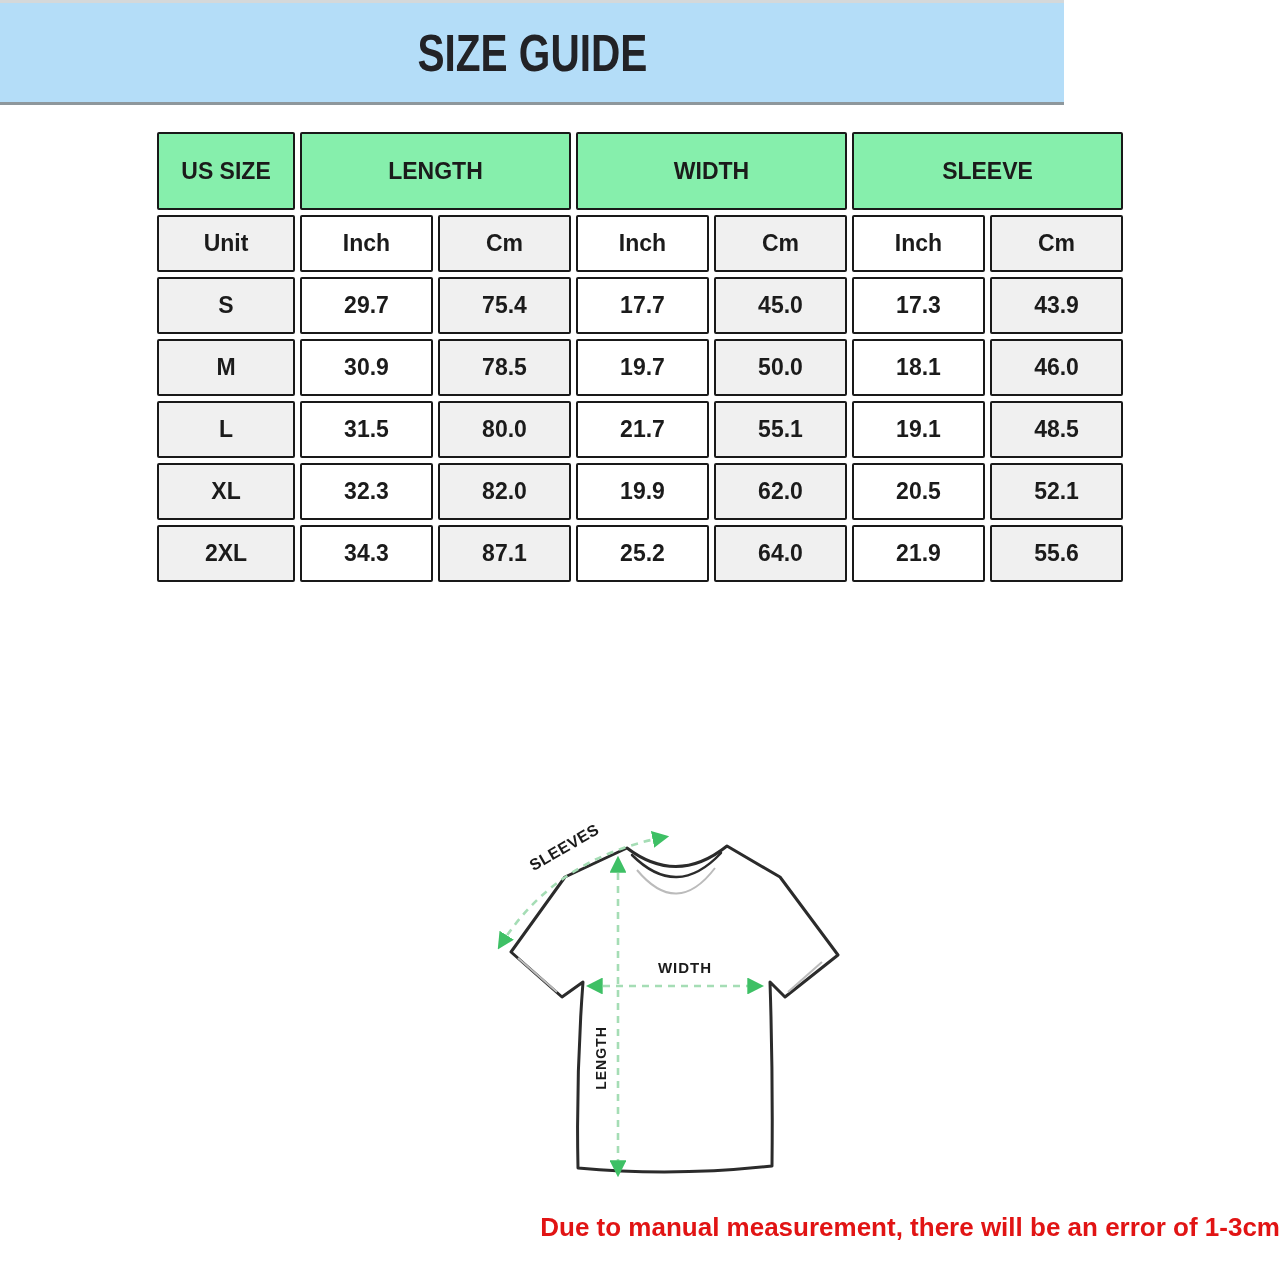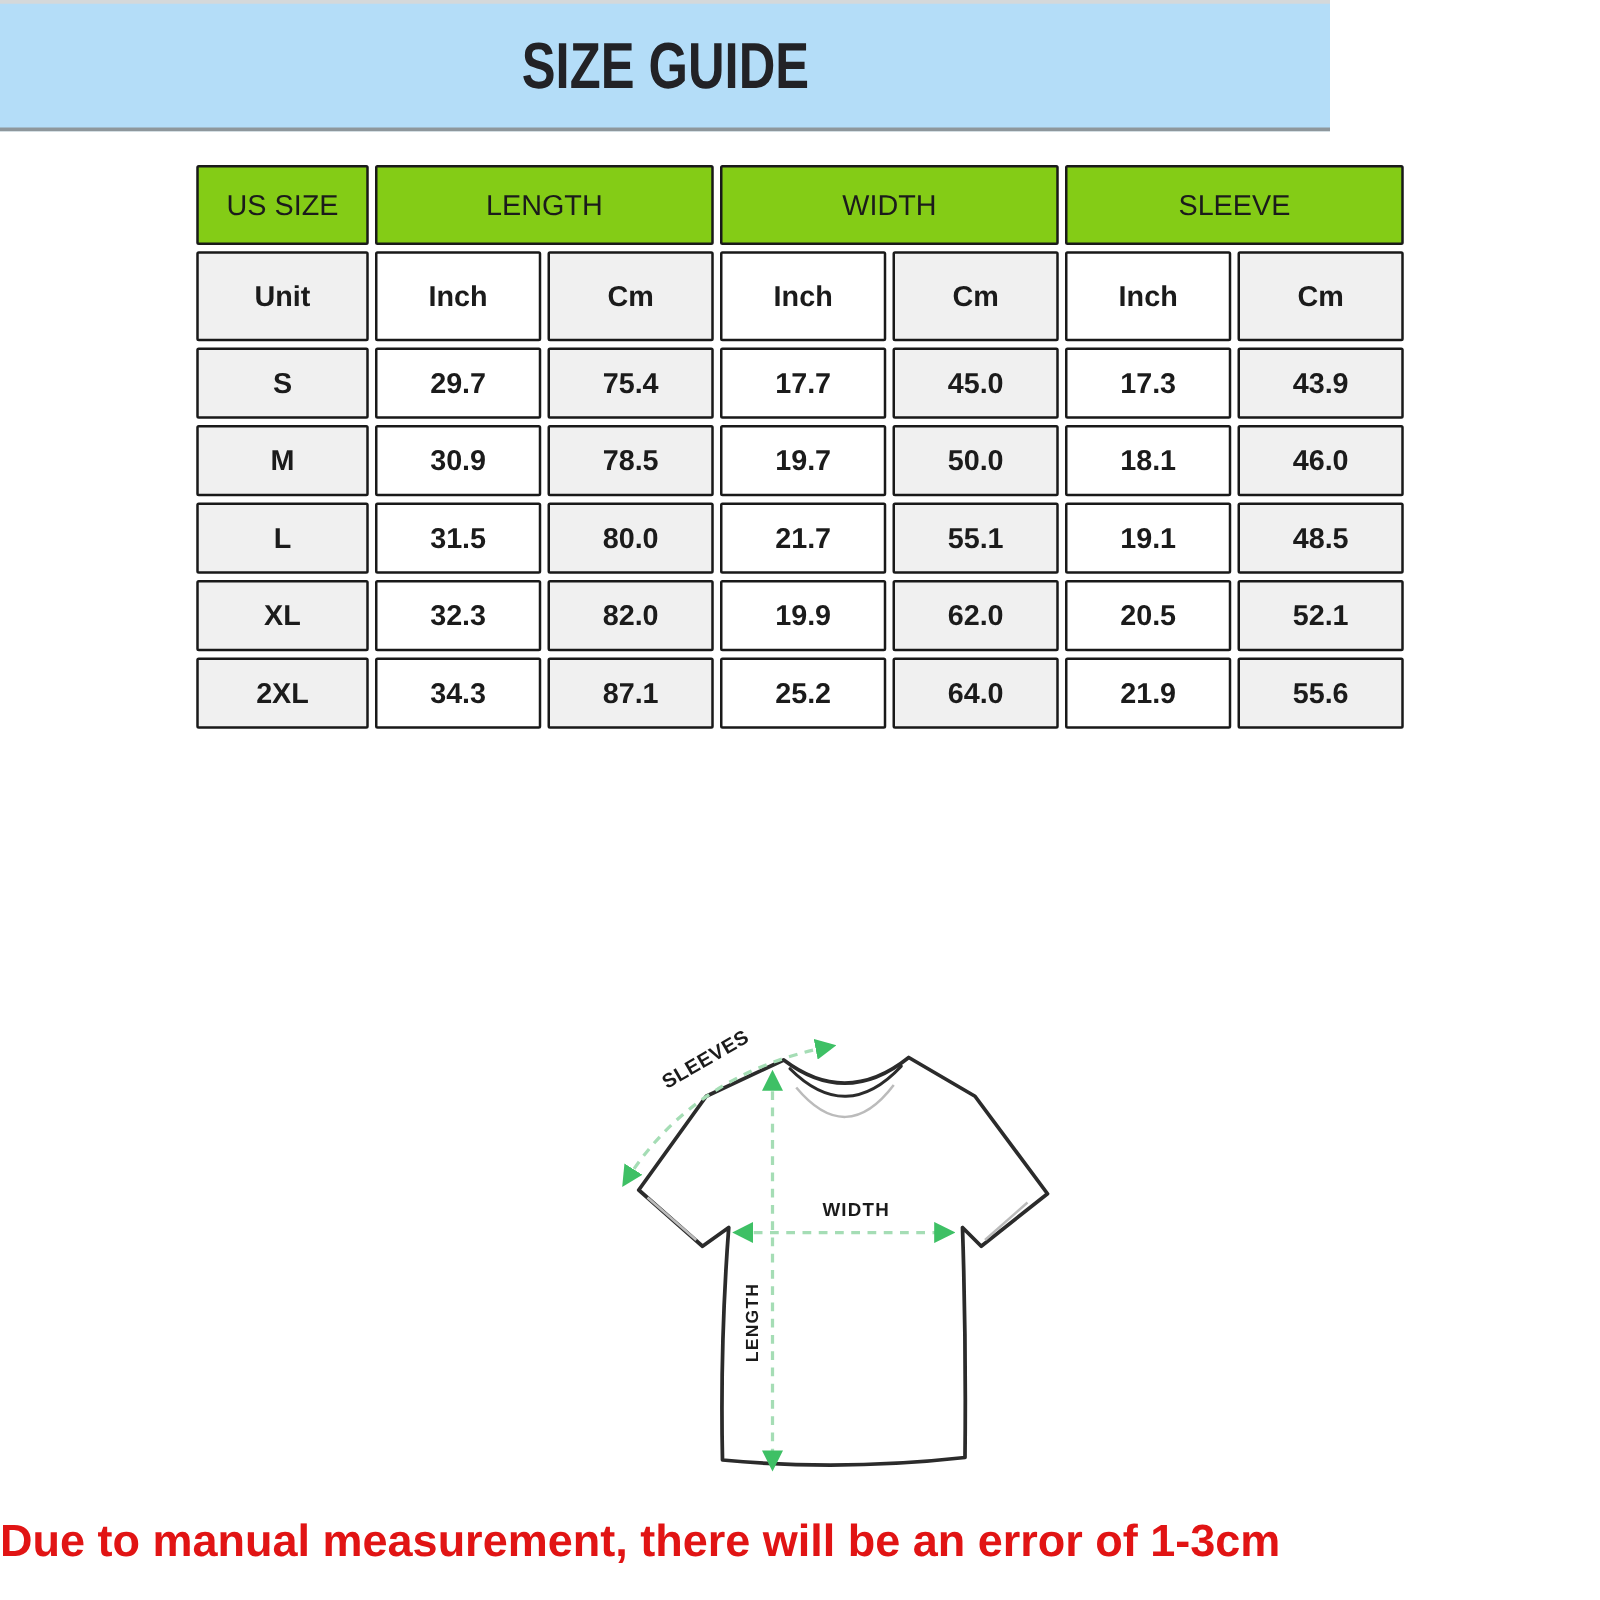--- a/index.html
+++ b/index.html
@@ -19,33 +19,33 @@
   }
   
   table.size-table{
     position:absolute;left:152px;top:127px;width:976px;
     border-collapse:separate;border-spacing:5px;table-layout:fixed;
   }
   table.size-table td,table.size-table th{
     border:2.5px solid #191919;border-radius:2px;text-align:center;vertical-align:middle;
     font-size:23px;color:#1b1b1b;padding:0;box-sizing:border-box;
   }
-  tr.group-row th{height:64px;font-weight:400;background:#84cc16;}
-  tr.unit-row th{height:72px;font-weight:700;}
+  tr.group-row th{height:78px;font-weight:700;background:#86efac;}
+  tr.unit-row th{height:57px;font-weight:700;}
   tr.data-row td,tr.data-row th{height:57px;}
   tr.data-row th{font-weight:700;}
   tr.data-row td{font-weight:600;}
   .c-gray{background:#f0f0f0;}
   .c-white{background:#ffffff;margin-left:12px;}
   
   .shirt-wrap{position:absolute;left:460px;top:810px;width:420px;height:385px;}
   
   .note{
-    position:absolute;left:0;top:1212px;width:1280px;text-align:left;
-    font-size:36px;font-weight:700;color:#e11414;
+    position:absolute;left:0;top:1212px;width:1280px;text-align:right;
+    font-size:26px;font-weight:700;color:#e11414;
   }
 </style>
 </head>
 <body>
 
 <div class="page">
 
   <div class="banner">
     <h1>SIZE GUIDE</h1>
   </div>

